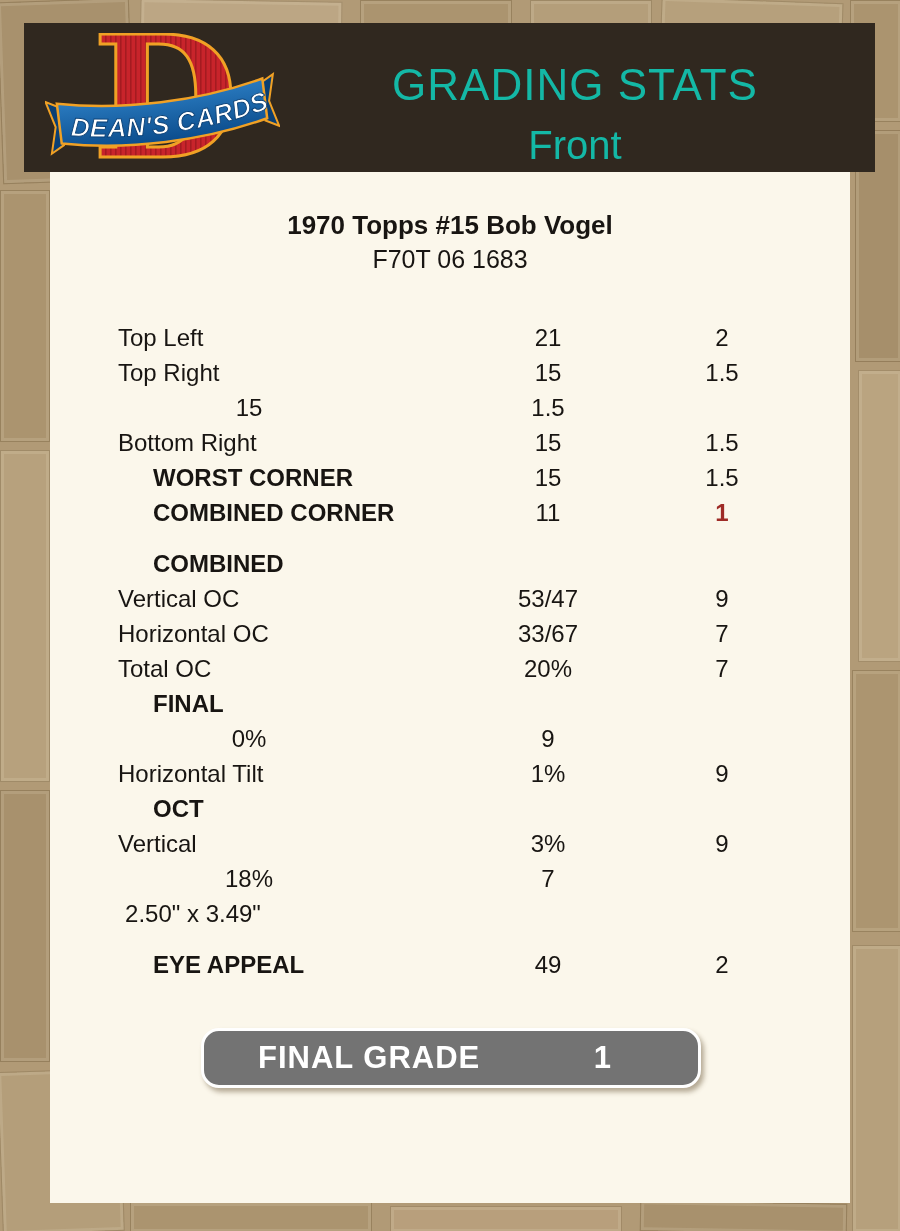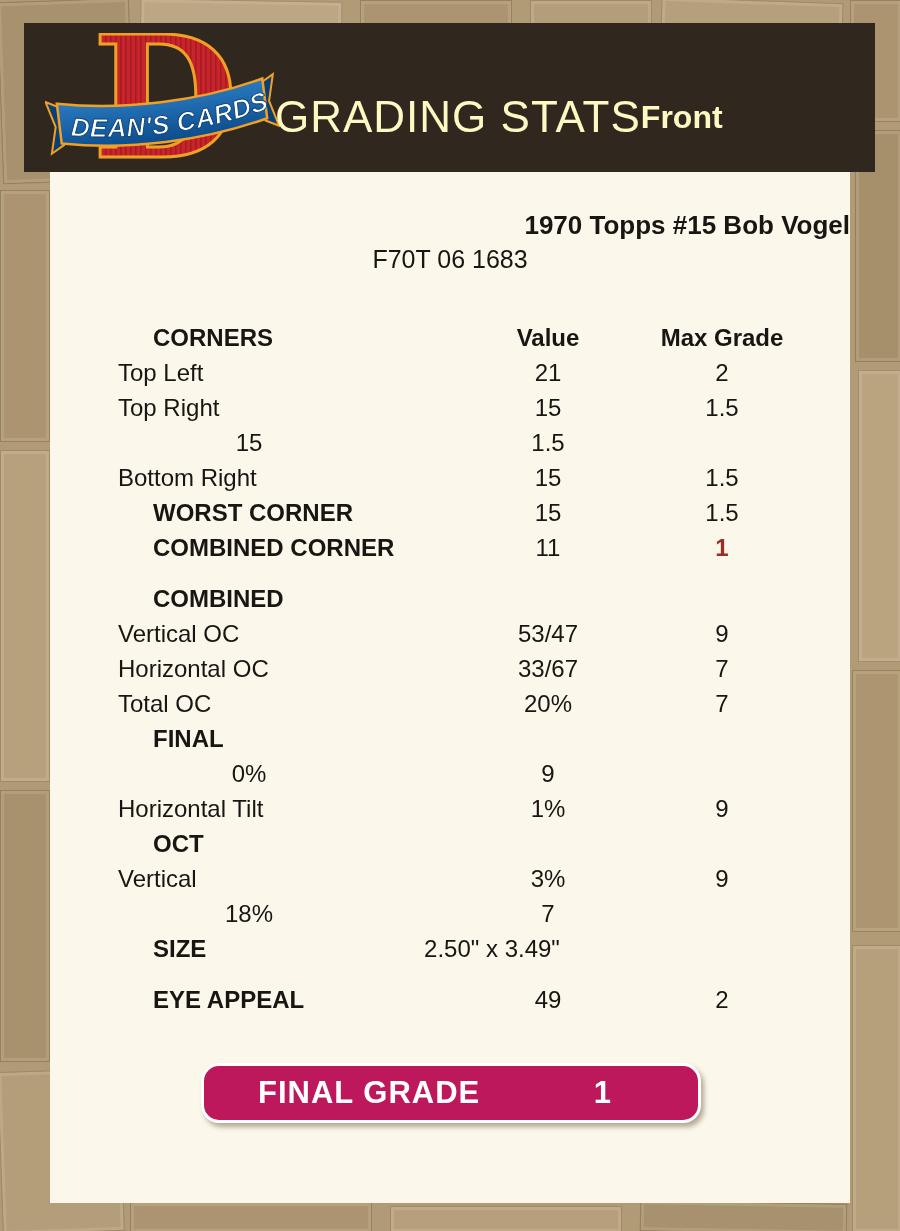--- a/index.html
+++ b/index.html
@@ -17,48 +17,48 @@
     box-shadow:inset 0 0 0 3px rgba(235,222,195,.18);
   }
   
   .topbar{
     position:absolute;left:24px;top:23px;width:851px;height:149px;
     background:#30281f;z-index:2;
   }
   .logo{position:absolute;left:21px;top:10px;width:235px;height:128px;}
   .titles{
     position:absolute;left:251px;right:0;top:0;height:100%;
-    display:flex;flex-direction:row;align-items:center;
-    padding-top:38px;box-sizing:border-box;color:#fef9c3;
+    display:flex;flex-direction:column;align-items:center;
+    padding-top:38px;box-sizing:border-box;color:#14b8a6;
   }
   .main-title{font-size:44px;line-height:48px;letter-spacing:1px;font-weight:400;}
-  .sub-title{font-size:32px;line-height:40px;margin-top:0;font-weight:700;}
+  .sub-title{font-size:40px;line-height:40px;margin-top:16px;font-weight:400;}
   
   .sheet{
     position:absolute;left:50px;top:172px;width:800px;height:1031px;
     background:#fbf7eb;z-index:1;box-sizing:border-box;padding-top:38px;
   }
-  .card-title{font-size:26px;font-weight:bold;text-align:right;line-height:30px;}
+  .card-title{font-size:26px;font-weight:bold;text-align:center;line-height:30px;}
   .card-id{font-size:25px;text-align:center;line-height:30px;margin-top:4px;}
   .stats-table{margin-top:46px;}
   .trow{
     display:grid;grid-template-columns:398px 200px 148px;
     height:35px;align-items:center;font-size:24px;
   }
   .trow.gap{margin-top:16px;}
   .c-label{padding-left:103px;white-space:nowrap;}
   .c-label.ind{padding-left:68px;}
   .c-val,.c-max{text-align:center;white-space:nowrap;}
   .b{font-weight:bold;}
   .red{color:#9e2b26;}
   .size-val{transform:translateX(-56px);}
   
   .final-grade{
     width:500px;height:60px;margin:46px 0 0 151px;
-    background:#be185d;border:3px solid #ffffff;border-radius:18px;
+    background:#737373;border:3px solid #ffffff;border-radius:18px;
     box-shadow:3px 4px 5px rgba(95,75,45,.45);
     display:flex;align-items:center;justify-content:space-between;
     padding:0 86px 0 54px;box-sizing:border-box;
     color:#ffffff;font-size:31px;font-weight:bold;letter-spacing:1px;
     cursor:pointer;
   }
 </style>
 </head>
 <body>
 
@@ -111,25 +111,20 @@
     <div class="main-title">GRADING STATS</div>
     <div class="sub-title">Front</div>
   </div>
 </header>
 
 <main class="sheet">
   <div class="card-title">1970 Topps #15 Bob Vogel</div>
   <div class="card-id">F70T 06 1683</div>
   <div class="stats-table" id="stats-table">
       <div class="trow">
-        <span class="c-label b">CORNERS</span>
-        <span class="c-val b">Value</span>
-        <span class="c-max b">Max Grade</span>
-      </div>
-      <div class="trow">
         <span class="c-label ind">Top Left</span>
         <span class="c-val">21</span>
         <span class="c-max">2</span>
       </div>
       <div class="trow">
         <span class="c-label ind">Top Right</span>
         <span class="c-val">15</span>
         <span class="c-max">1.5</span>
       </div>
       <div class="trow">
@@ -193,21 +188,20 @@
       <div class="trow">
         <span class="c-label ind">Vertical</span>
         <span class="c-val">3%</span>
         <span class="c-max">9</span>
       </div>
       <div class="trow">
         <span class="c-val">18%</span>
         <span class="c-max">7</span>
       </div>
       <div class="trow">
-        <span class="c-label b">SIZE</span>
         <span class="c-val size-val">2.50" x 3.49"</span>
         <span class="c-max"></span>
       </div>
       <div class="trow gap">
         <span class="c-label b">EYE APPEAL</span>
         <span class="c-val">49</span>
         <span class="c-max">2</span>
       </div>
     </div>
   <div class="final-grade">

